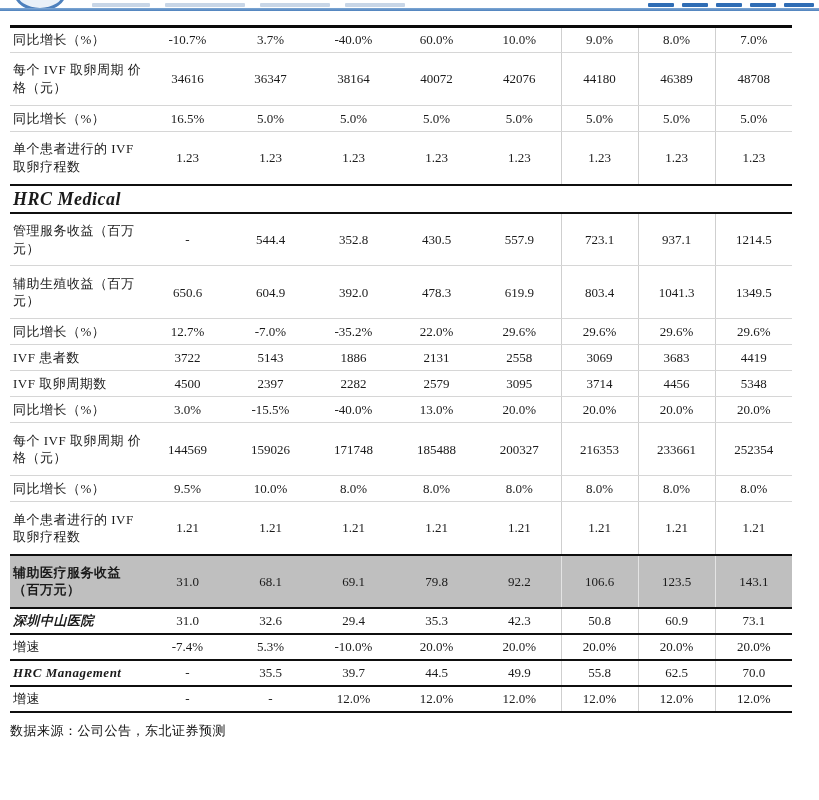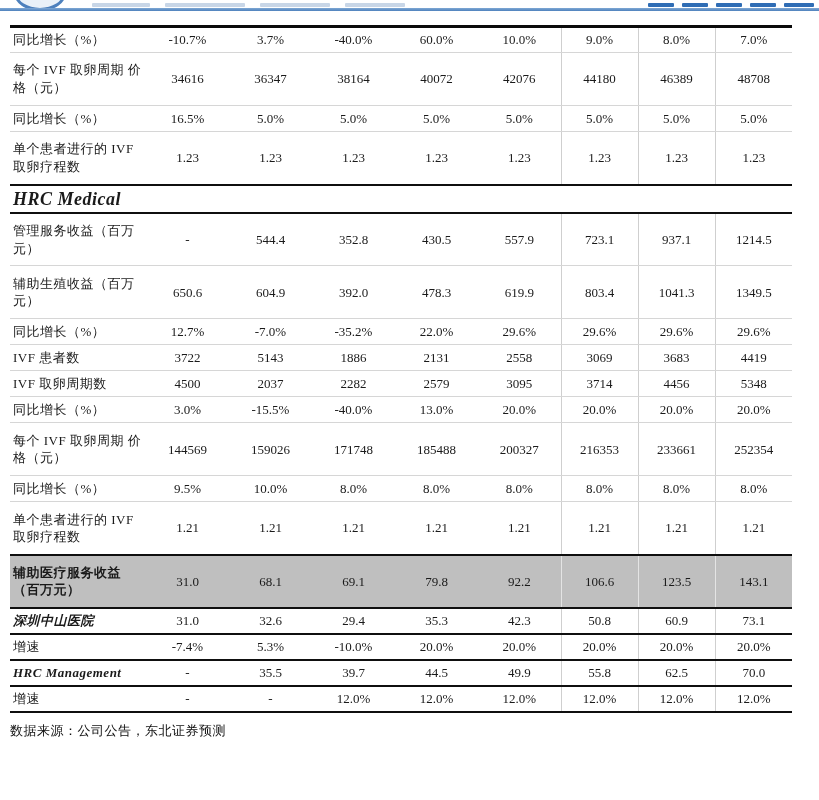--- a/index.html
+++ b/index.html
@@ -157,21 +157,21 @@
           <td class="val">1886</td>
           <td class="val">2131</td>
           <td class="val">2558</td>
           <td class="val fc">3069</td>
           <td class="val fc">3683</td>
           <td class="val fc">4419</td>
         </tr>
         <tr class="single b-light">
           <td class="label">IVF 取卵周期数</td>
           <td class="val">4500</td>
-          <td class="val">2037</td>
+          <td class="val">2397</td>
           <td class="val">2282</td>
           <td class="val">2579</td>
           <td class="val">3095</td>
           <td class="val fc">3714</td>
           <td class="val fc">4456</td>
           <td class="val fc">5348</td>
         </tr>
         <tr class="single b-light">
           <td class="label">同比增长（%）</td>
           <td class="val">3.0%</td>

